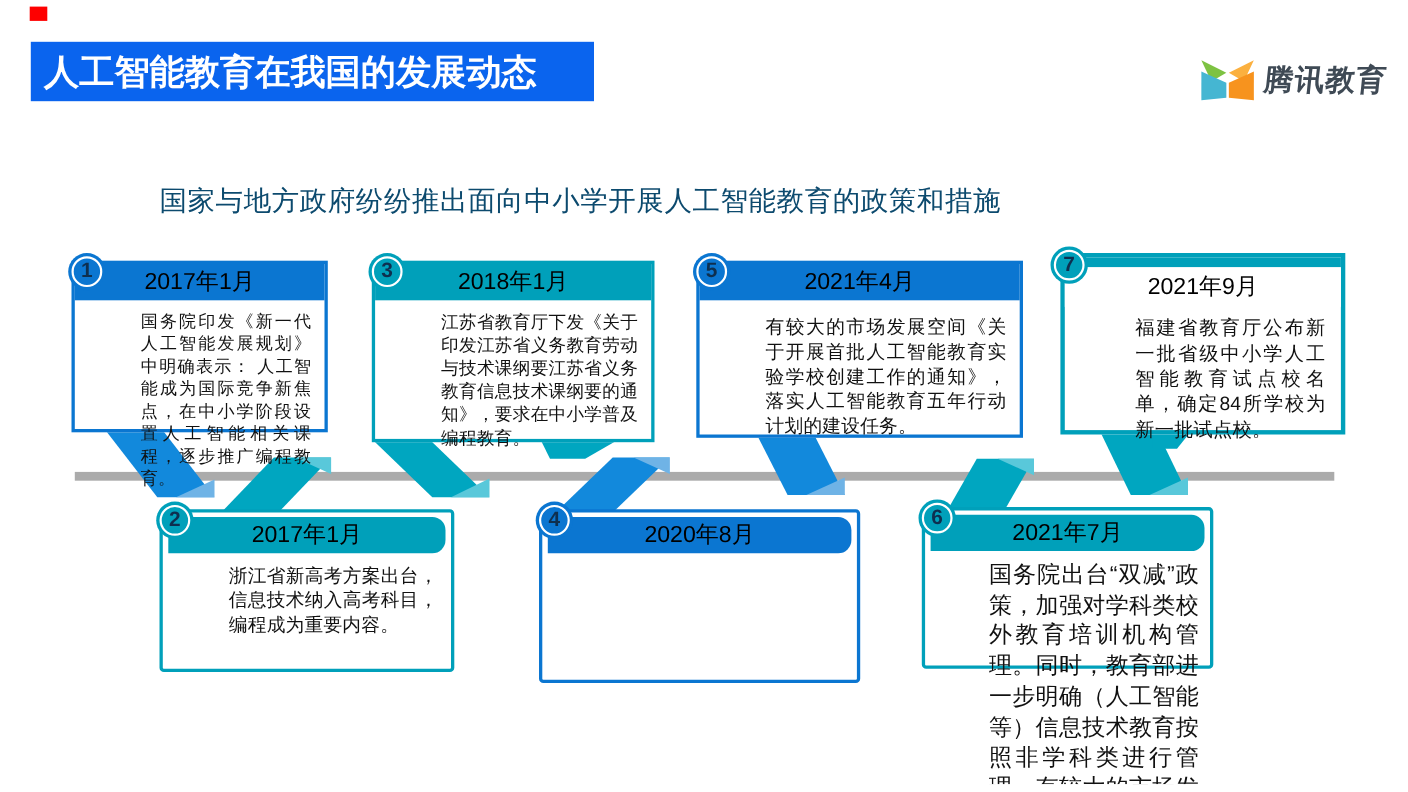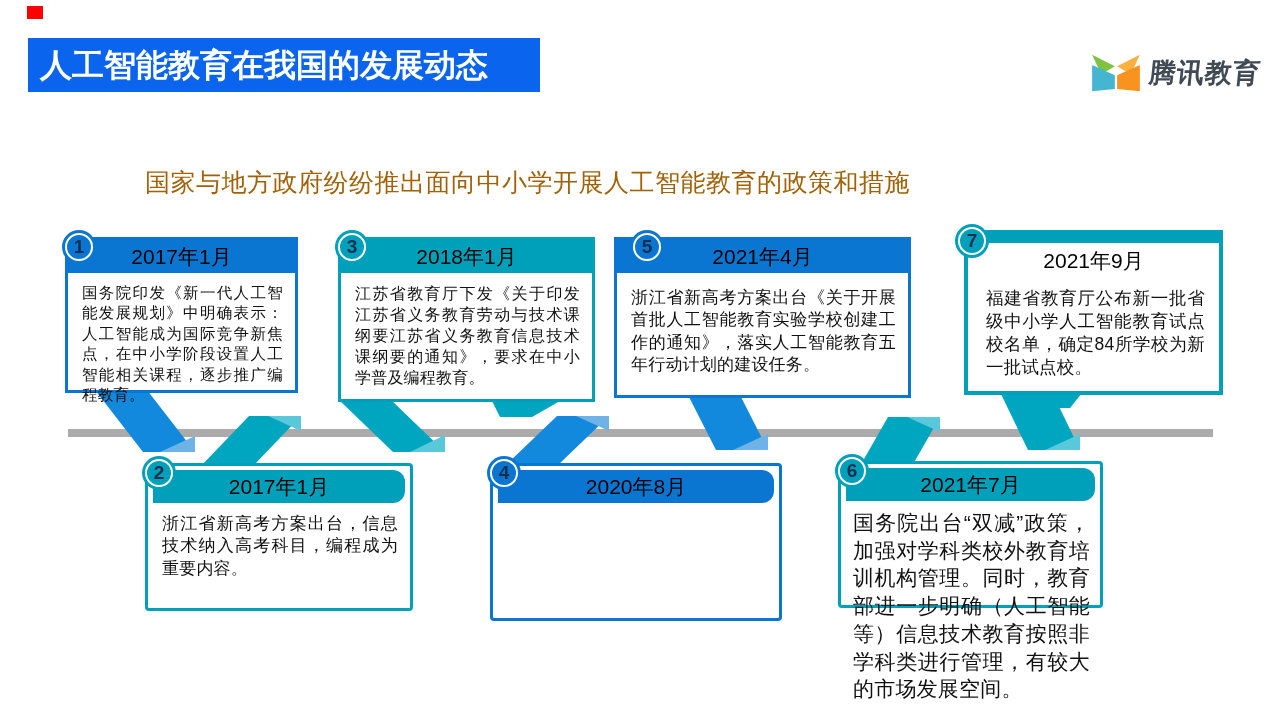--- a/index.html
+++ b/index.html
@@ -16,44 +16,44 @@
     line-height:54px;padding-left:12px;box-sizing:border-box;white-space:nowrap;
   }
   
   .logo{position:absolute;left:1091px;top:52px;display:flex;align-items:center;}
   .logo svg{width:50px;height:42px;display:block;}
   .logo-text{
     margin-left:8px;font-size:27px;font-weight:bold;color:var(--logo-text);
     transform:skewX(-6deg);letter-spacing:1px;white-space:nowrap;
   }
   
-  .subtitle{position:absolute;left:145px;top:166px;font-size:25px;color:#a16207;white-space:nowrap;letter-spacing:0.5px;}
+  .subtitle{position:absolute;left:145px;top:166px;font-size:25px;color:#0c4a6e;white-space:nowrap;letter-spacing:0.5px;}
   
   .tl-bar{position:absolute;left:68px;top:429px;width:1145px;height:8px;background:var(--gray-bar);z-index:0;}
   
   .ribbons{position:absolute;left:0;top:0;z-index:1;pointer-events:none;}
   .bm{fill:var(--blue-ribbon);} .bf{fill:var(--blue-fold);}
   .tm{fill:var(--teal-ribbon);} .tf{fill:var(--teal-fold);}
   
   .card{position:absolute;background:#fff;box-sizing:border-box;z-index:2;}
   .t-blue{--c:var(--blue);} .t-teal{--c:var(--teal);}
   .card{border:3px solid var(--c);}
   .band{
     background:var(--c);color:#000;font-size:21px;font-weight:400;
     text-align:center;height:33px;line-height:33px;white-space:nowrap;overflow:hidden;
   }
   .card.bottom{border-radius:4px;}
   .card.bottom .band{margin:4px 5px 0 5px;border-radius:0 12px 12px 0;}
   .body{
     padding:10px 12px 0 14px;font-size:16px;line-height:1.32;text-align:justify;
-    color:var(--text-dark);letter-spacing:0.2px;
+    color:var(--text-dark);letter-spacing:0.2px;margin-left:46px;
   }
   .card1{left:65px;top:237px;width:233px;height:156px;}
   .card3{left:338px;top:237px;width:257px;height:165px;}
-  .card5{left:614px;top:237px;width:297px;height:161px;}
+  .card5{left:633px;top:237px;width:297px;height:161px;}
   .card7{left:964px;top:230px;width:259px;height:165px;border-width:4px;}
   .card2{left:145px;top:463px;width:268px;height:148px;}
   .card4{left:490px;top:463px;width:292px;height:158px;}
   .card6{left:838px;top:461px;width:265px;height:147px;}
   .card1 .body{font-size:15.5px;}
   .card2 .body{font-size:17px;}
   .card4 .body{font-size:17px;padding-top:8px;}
   .card5 .body{font-size:17px;padding-top:14px;}
   .card6 .body{font-size:21px;padding:8px 10px 0 12px;}
   .card7 .topstrip{height:9px;background:var(--c);}
@@ -125,21 +125,21 @@
   <div class="card card1 t-blue top">
     <div class="band">2017年1月</div>
     <div class="body">国务院印发《新一代人工智能发展规划》中明确表示： 人工智能成为国际竞争新焦点，在中小学阶段设置人工智能相关课程，逐步推广编程教育。</div>
   </div>
   <div class="card card3 t-teal top">
     <div class="band">2018年1月</div>
     <div class="body">江苏省教育厅下发《关于印发江苏省义务教育劳动与技术课纲要江苏省义务教育信息技术课纲要的通知》，要求在中小学普及编程教育。</div>
   </div>
   <div class="card card5 t-blue top">
     <div class="band">2021年4月</div>
-    <div class="body">浙江省新高考方案出台《关于开展首批人工智能教育实验学校创建工作的通知》，落实人工智能教育五年行动计划的建设任务。</div>
+    <div class="body">有较大的市场发展空间《关于开展首批人工智能教育实验学校创建工作的通知》，落实人工智能教育五年行动计划的建设任务。</div>
   </div>
   <div class="card card7 t-teal top">
     <div class="topstrip"></div>
     <div class="band">2021年9月</div>
     <div class="body">福建省教育厅公布新一批省级中小学人工智能教育试点校名单，确定84所学校为新一批试点校。</div>
   </div>
 
   <div class="card card2 t-teal bottom">
     <div class="band">2017年1月</div>
     <div class="body">浙江省新高考方案出台，信息技术纳入高考科目，编程成为重要内容。</div>

